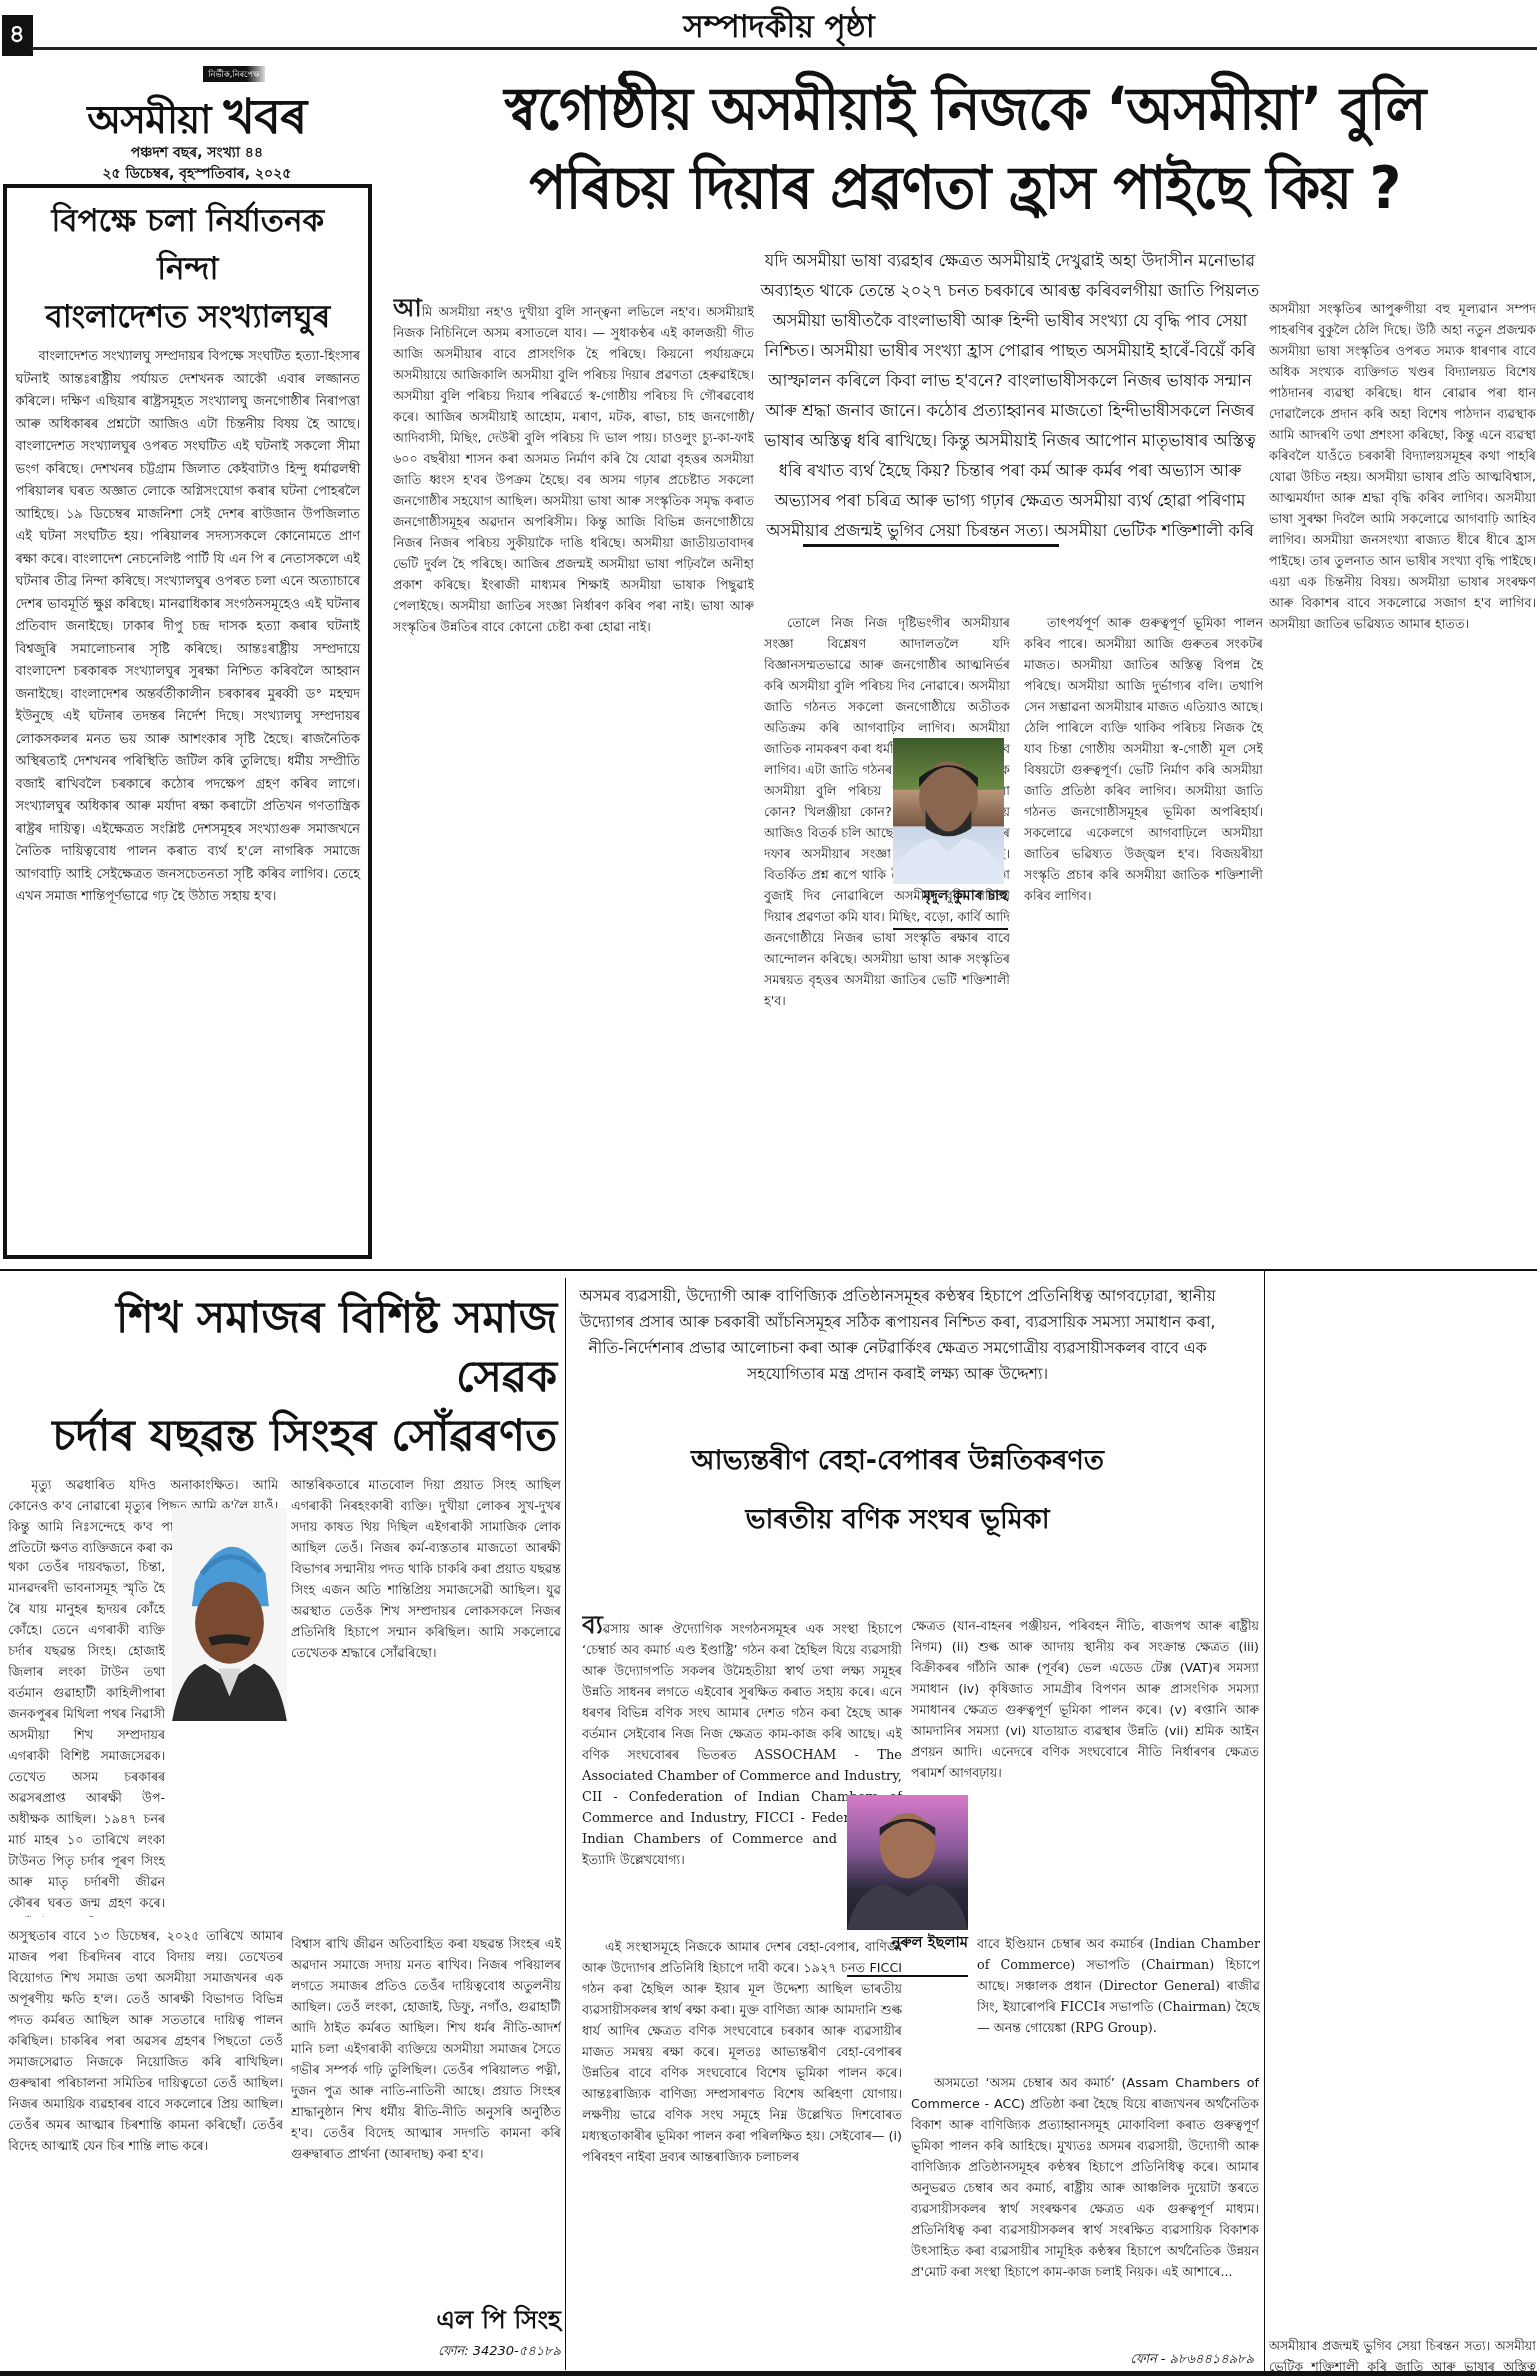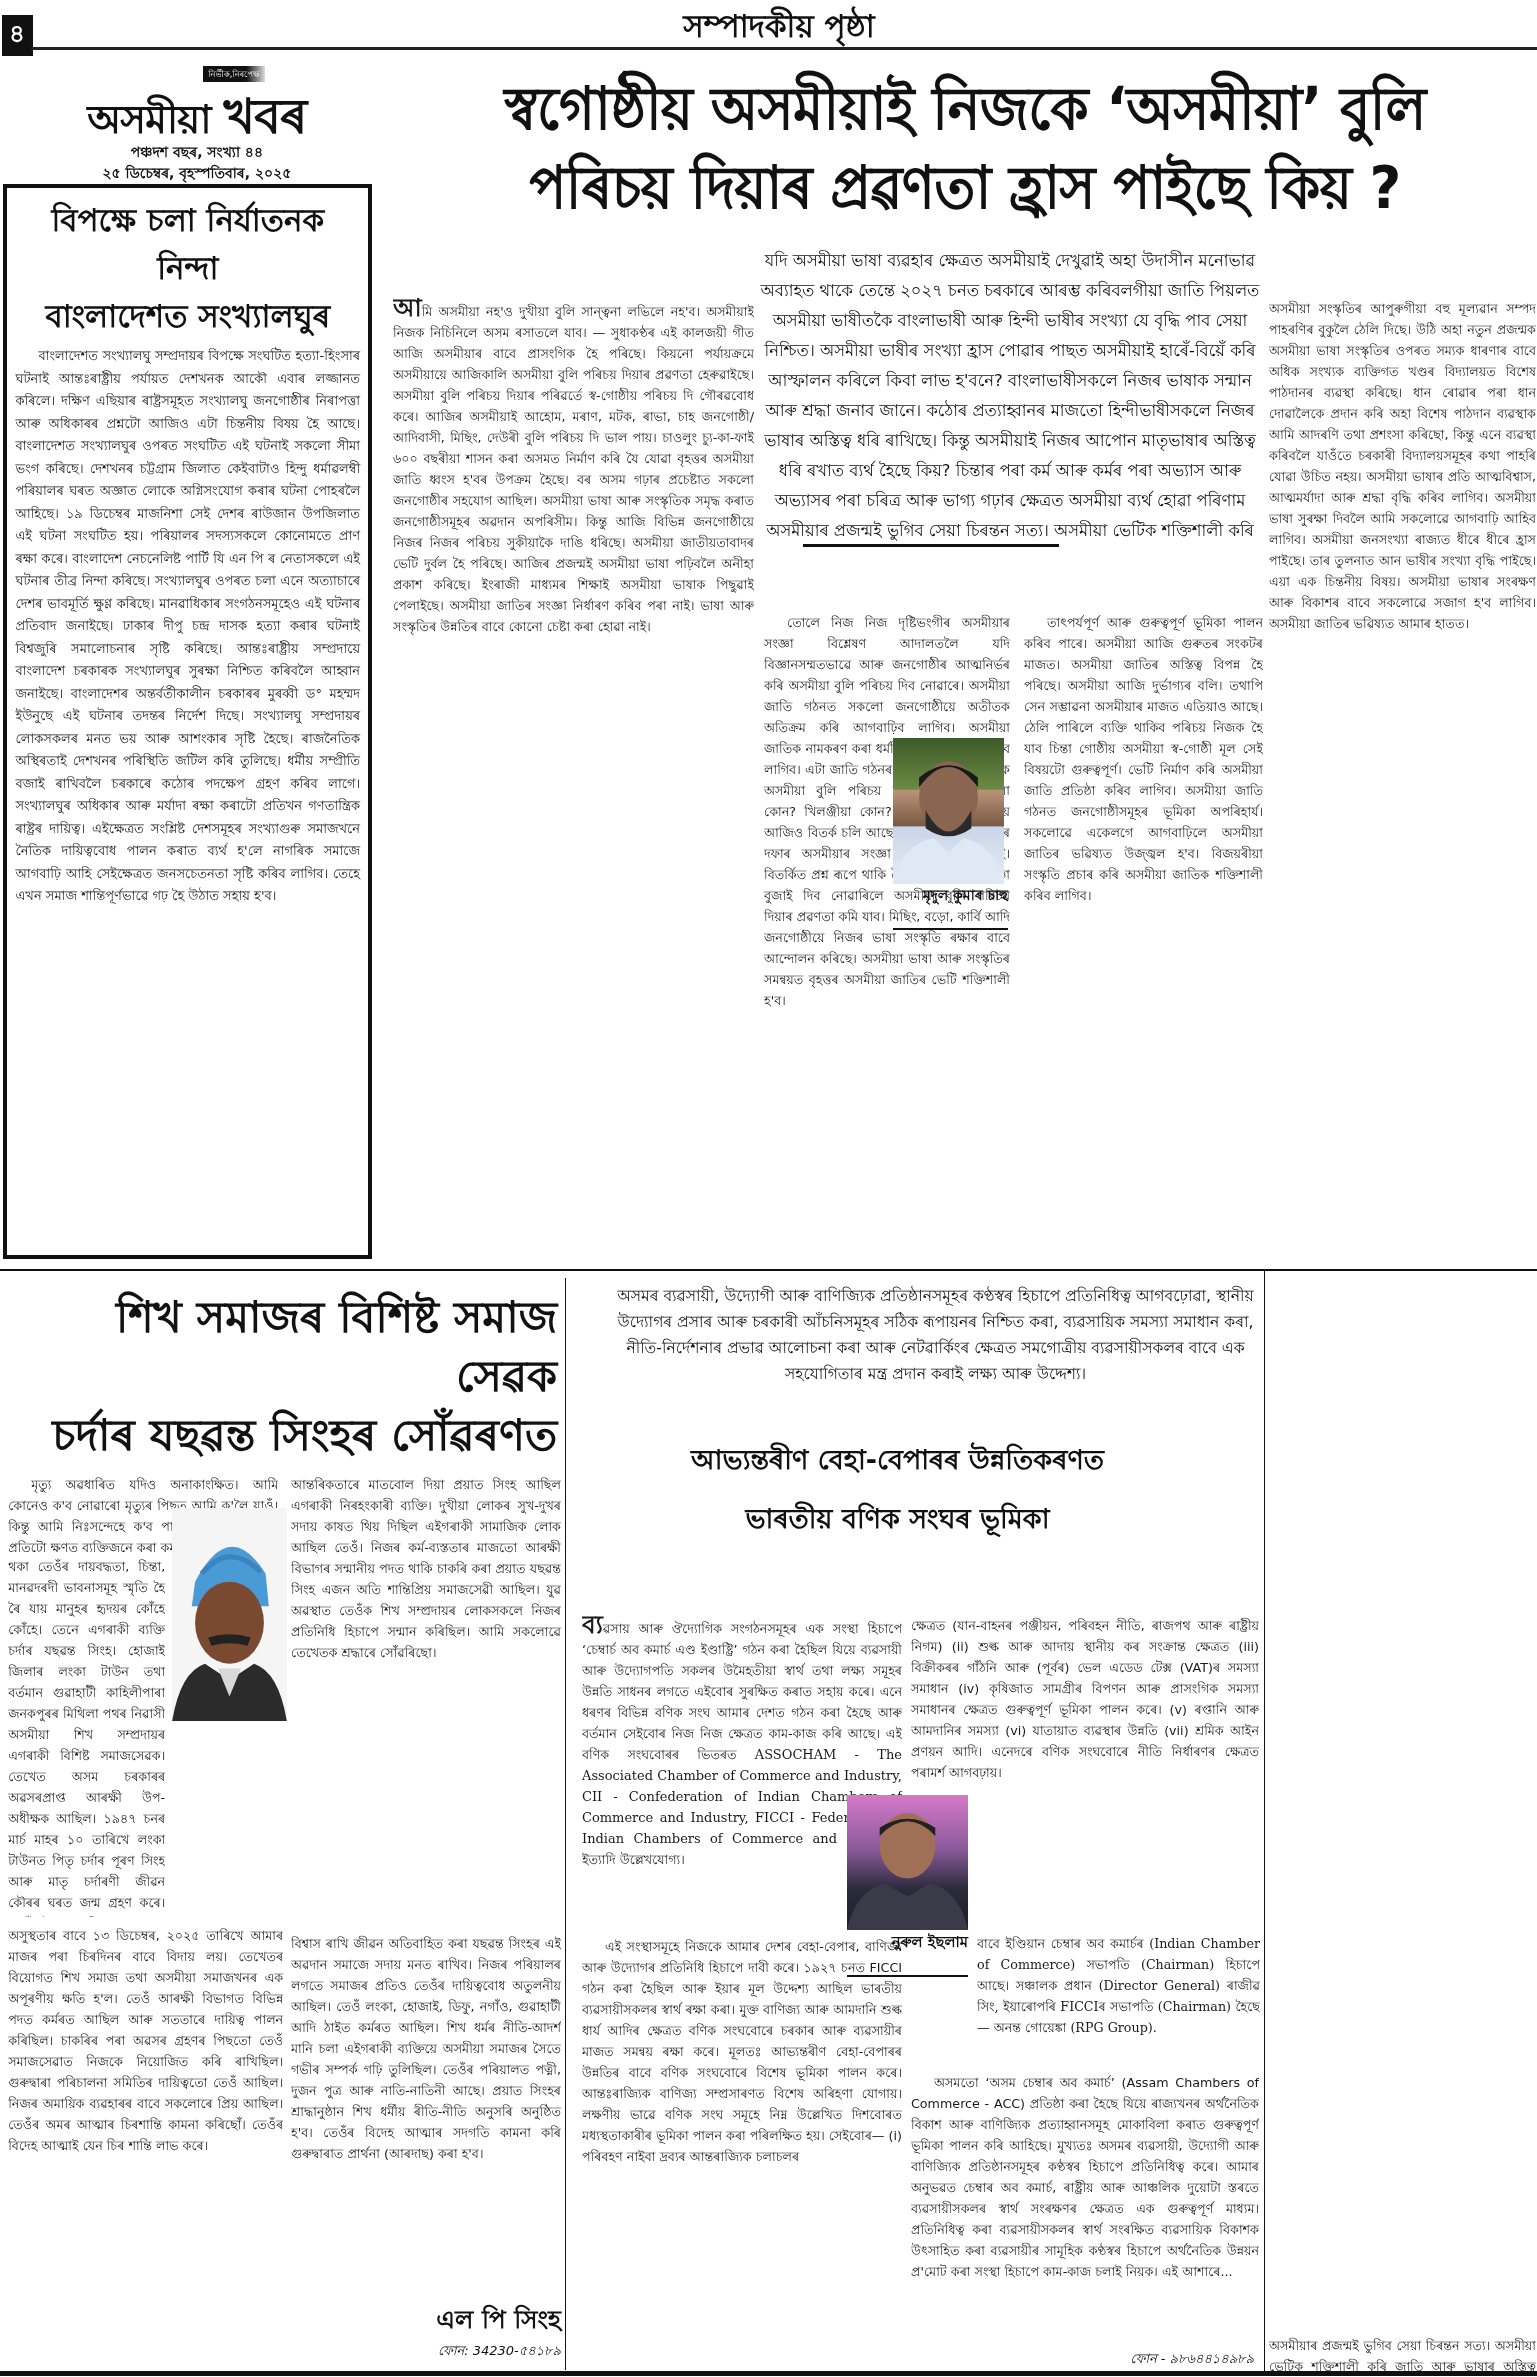--- a/index.html
+++ b/index.html
@@ -41,21 +41,21 @@
   .pull-rule { left: 803px; top: 544px; width: 256px; height: 3.3px; background: #111; }
 
   .photo { background: #556b2f; position: relative; overflow: hidden; }
   .photo-caption { text-align: right; font-size: 21px; font-weight: bold; border-bottom: 2.5px solid #111; padding-bottom: 20px; }
 
   
   .obit-headline { left: 8.2px; top: 1288px; width: 549px; text-align: right; font-size: 43px; font-weight: 900; line-height: 59px; }
   .rule-h { position: absolute; height: 2.5px; background: #111; }
   .rule-v { position: absolute; width: 2.5px; background: #111; }
 
-  .biz-intro { left: 574px; top: 1283px; width: 647px; text-align: center; font-size: 15.6px; line-height: 26px; margin-left: 38px; }
+  .biz-intro { left: 574px; top: 1283px; width: 647px; text-align: center; font-size: 15.6px; line-height: 26px; }
   .biz-headline { left: 574px; top: 1430px; width: 647px; text-align: center; font-size: 27px; font-weight: 900; line-height: 59px; }
 
   .byline { font-size: 24.6px; font-weight: bold; text-align: right; }
   .phone { font-size: 13px; font-style: italic; text-align: right; }
 
   .bottom-rule { left: 0; top: 2371px; width: 1537px; height: 4.9px; background: #111; }
 </style>
 </head>
 <body>
 

